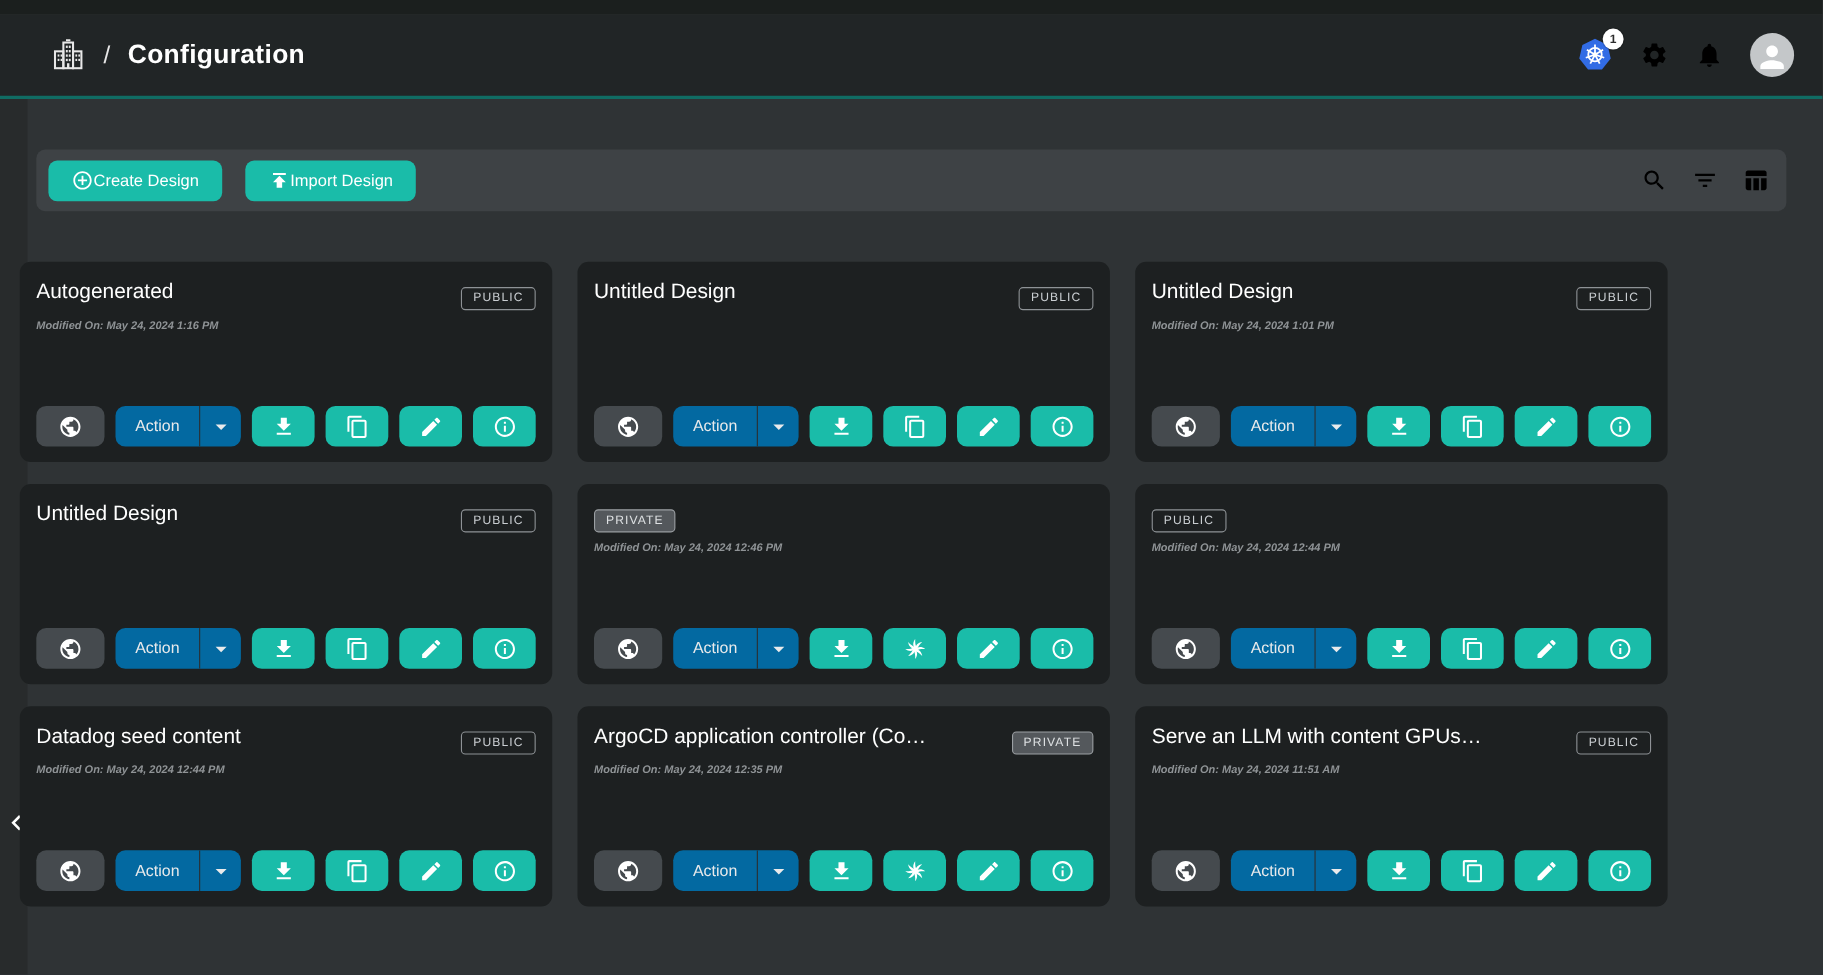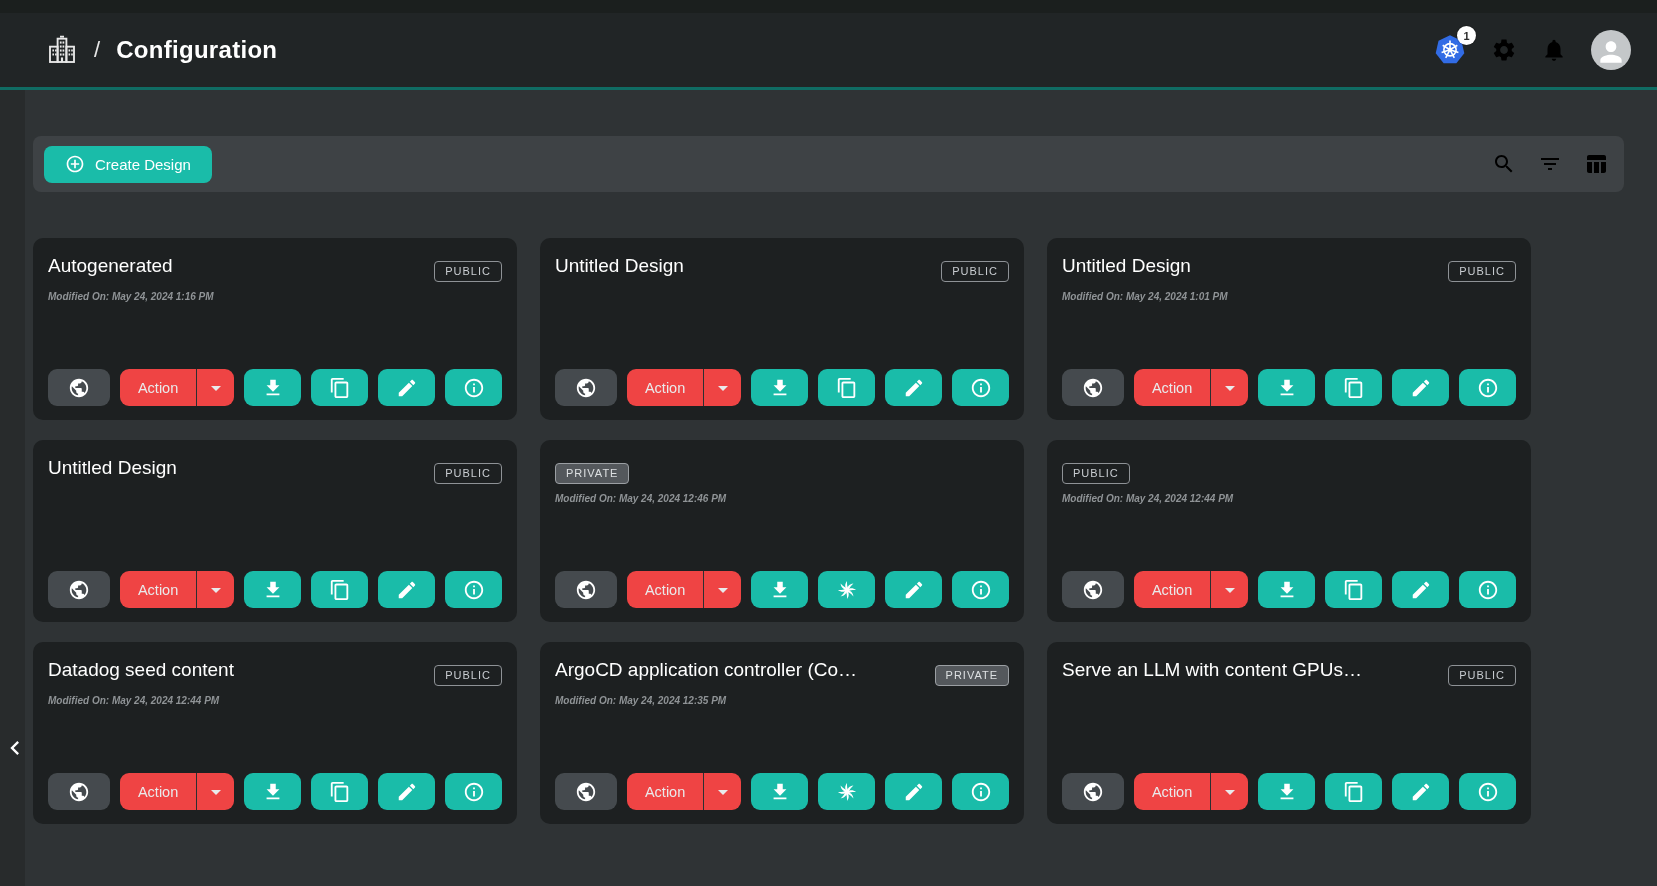--- a/index.html
+++ b/index.html
@@ -40,30 +40,30 @@
   .avatar svg { width:32px; height:32px; fill:#fff; margin-top:4px; }
 
   
   .toolbar {
     position:absolute; left:33px; top:136px; width:1591px; height:56px;
     background:#3E4245; border-radius:8px;
     display:flex; align-items:center; padding:0 16px 0 11px;
   }
   .tb-btn {
     height:37px; background:var(--accent,#1ABCA9); color:#fff; border:none; border-radius:8px;
-    font-family:inherit; font-size:15px; display:flex; align-items:center; gap:10px;
+    font-family:inherit; font-size:15px; display:flex; align-items:center; 
     padding:0 21px; margin-right:21px; cursor:pointer;
   }
   .tb-btn .ic { width:20px; height:20px; }
   .tb-right { margin-left:auto; display:flex; align-items:center; gap:22px; color:#fff; }
   .tb-icon { width:24px; height:24px; cursor:pointer; }
 
   
   .grid {
-    position:absolute; left:33px; top:238px;
+    position:absolute; left:18px; top:238px;
     display:grid; grid-template-columns:repeat(3,484px); gap:20px 23px;
   }
   .card {
     width:484px; height:182px; background:#1D2021; border-radius:10px;
     padding:17px 15px 14px 15px; display:flex; flex-direction:column;
   }
   .card-head { display:flex; justify-content:space-between; align-items:flex-start; }
   .card-title {
     color:#fff; font-size:19px; font-weight:500; white-space:nowrap;
     overflow:hidden; max-width:380px; padding-right:8px;
@@ -77,21 +77,21 @@
     color:#8F9396; font-size:10px; font-style:italic; font-weight:bold; margin-top:9px;
   }
   .card-actions { margin-top:auto; display:flex; align-items:center; justify-content:space-between; }
   .abtn {
     height:37px; border:none; border-radius:9px; color:#fff; cursor:pointer;
     display:flex; align-items:center; justify-content:center; font-family:inherit;
   }
   .abtn.gray { background:#454A4E; width:62px; }
   .abtn.teal { background:var(--accent,#1ABCA9); width:57px; }
   .split {
-    height:37px; background:#ef4444; border-radius:9px; overflow:hidden;
+    height:37px; background:#0369a1; border-radius:9px; overflow:hidden;
     display:flex; align-items:stretch; color:#E9EAEB; cursor:pointer;
   }
   .split-label {
     padding:0 18px; display:flex; align-items:center; font-size:14.5px;
     border-right:1px solid #2C2F31;
   }
   .split-caret { width:37px; display:flex; align-items:center; justify-content:center; }
   .split-caret .ic { width:24px; height:24px; }
 
   
@@ -245,20 +245,26 @@
     </svg>
 </button>
 
 <div class="toolbar">
   <button class="tb-btn">
     <svg class="ic">
         <use href="#i-add-circle"></use>
       </svg>
     <span>Create Design</span>
   </button>
+  <button class="tb-btn">
+    <svg class="ic">
+        <use href="#i-upload"></use>
+      </svg>
+    <span>Import Design</span>
+  </button>
   <div class="tb-right">
     <svg class="tb-icon">
         <use href="#i-search"></use>
       </svg>
     <svg class="tb-icon">
         <use href="#i-filter"></use>
       </svg>
     <svg class="tb-icon">
         <use href="#i-table"></use>
       </svg>
@@ -596,20 +602,21 @@
             <use href="#i-info"></use>
           </svg>
       </button>
     </div>
   </div>
     <div class="card">
     <div class="card-head">
       <div class="card-title">Serve an LLM with content GPUs…</div>
       <div class="badge">PUBLIC</div>
     </div>
+    <div class="card-modified">Modified On: May 24, 2024 11:51 AM</div>
     <div class="card-actions">
       <button class="abtn gray">
         <svg class="ic">
             <use href="#i-globe"></use>
           </svg>
       </button>
       <div class="split">
         <span class="split-label">Action</span>
         <span class="split-caret">
           <svg class="ic">

